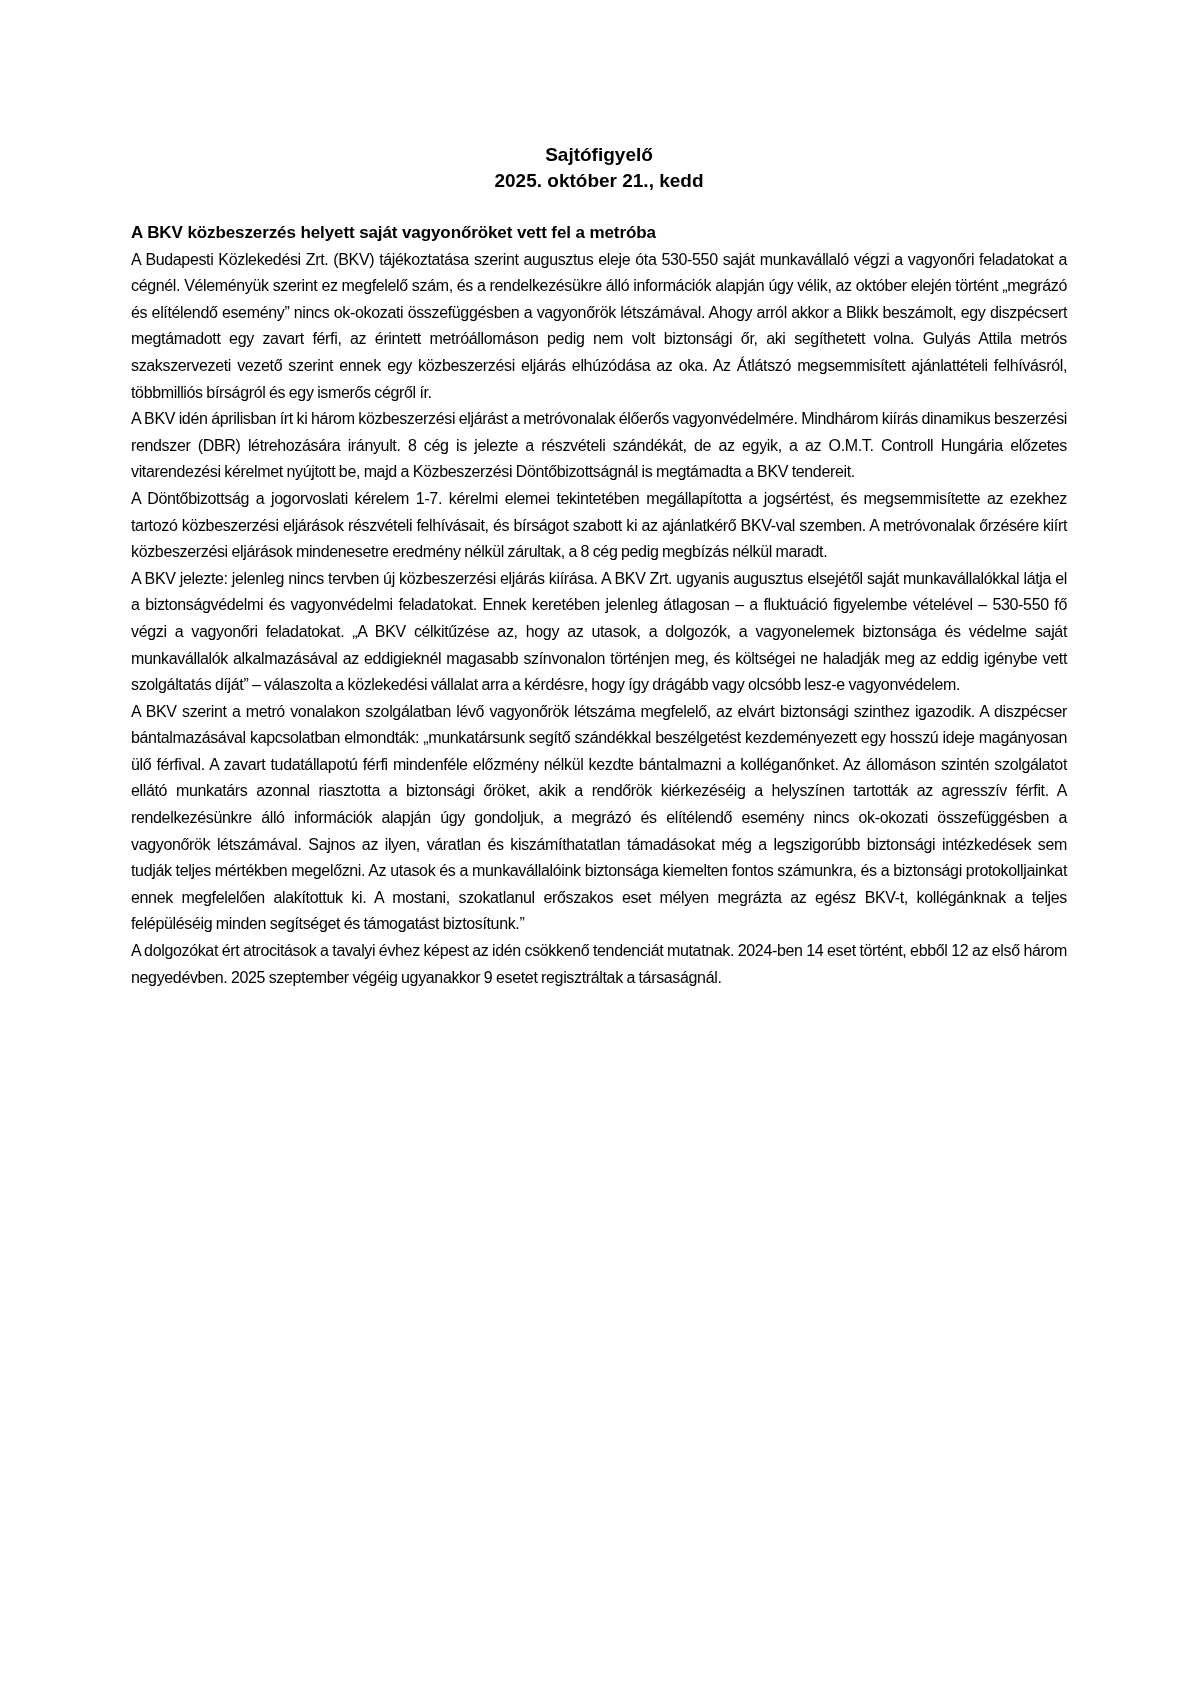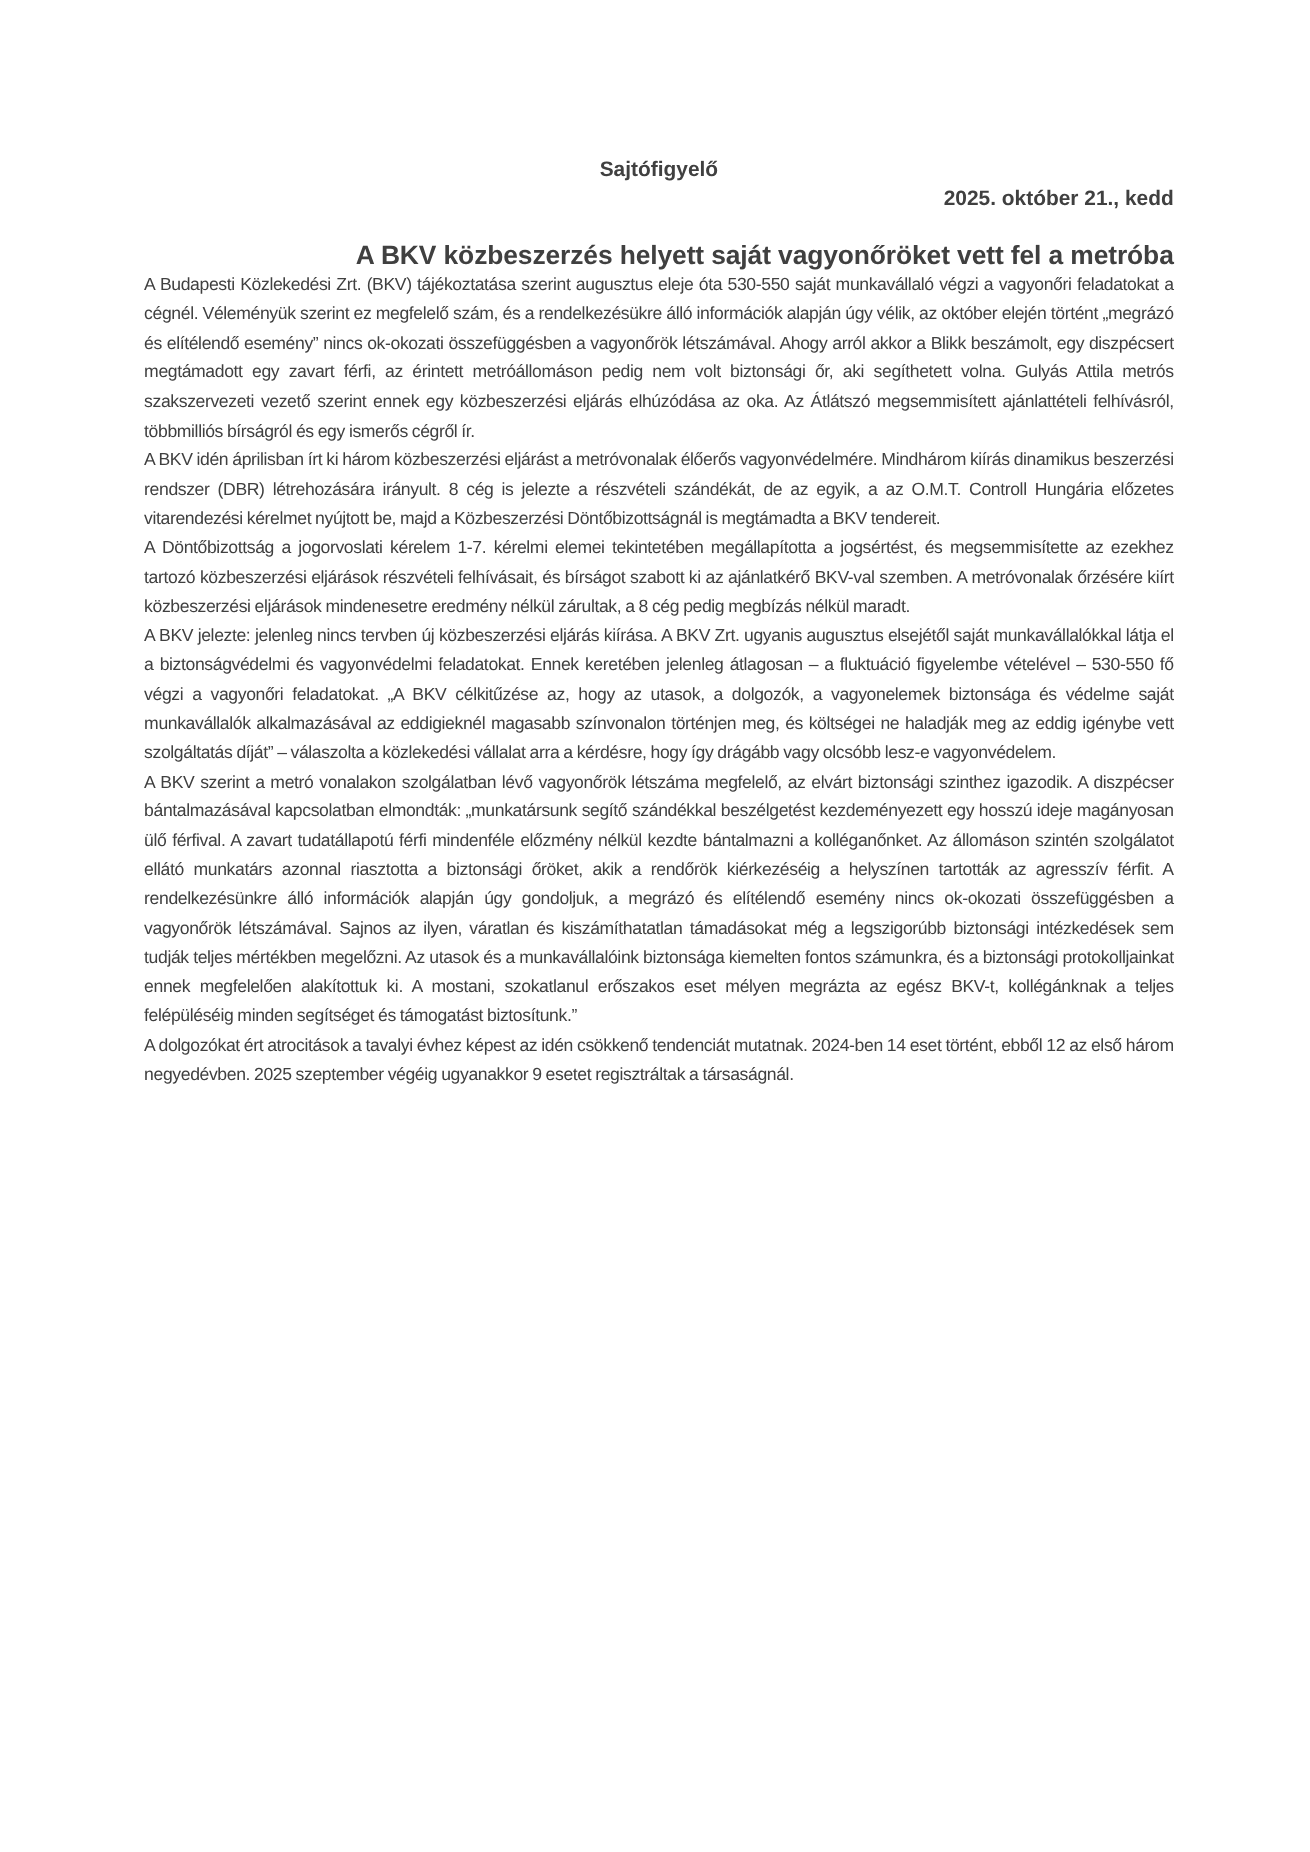--- a/index.html
+++ b/index.html
@@ -3,37 +3,36 @@
 <meta charset="utf-8">
 <style>
   html, body { margin: 0; padding: 0; background: #ffffff; }
   body { width: 1191px; height: 1684px; position: relative; overflow: hidden; }
   .page {
     position: absolute;
     left: 131px;
     top: 142px;
     width: 936px;
     font-family: "Liberation Sans", sans-serif;
-    color: #404040;
+    color: #000000;
   }
   .title, .date {
     text-align: center;
     font-weight: bold;
     font-size: 19px;
     line-height: 26px;
     margin: 0;
   }
-  .date { margin-bottom: 26px; text-align: right; }
+  .date { margin-bottom: 26px; }
   .headline {
     font-weight: bold;
-    font-size: 24px;
+    font-size: 17px;
     line-height: 26.6px;
     margin: 0;
     letter-spacing: -0.1px;
-    text-align: right;
   }
   .para {
     font-size: 16px;
     line-height: 26.6px;
     text-align: justify;
     margin: 0;
     letter-spacing: -0.35px;
     word-spacing: -0.5px;
   }
 </style>

